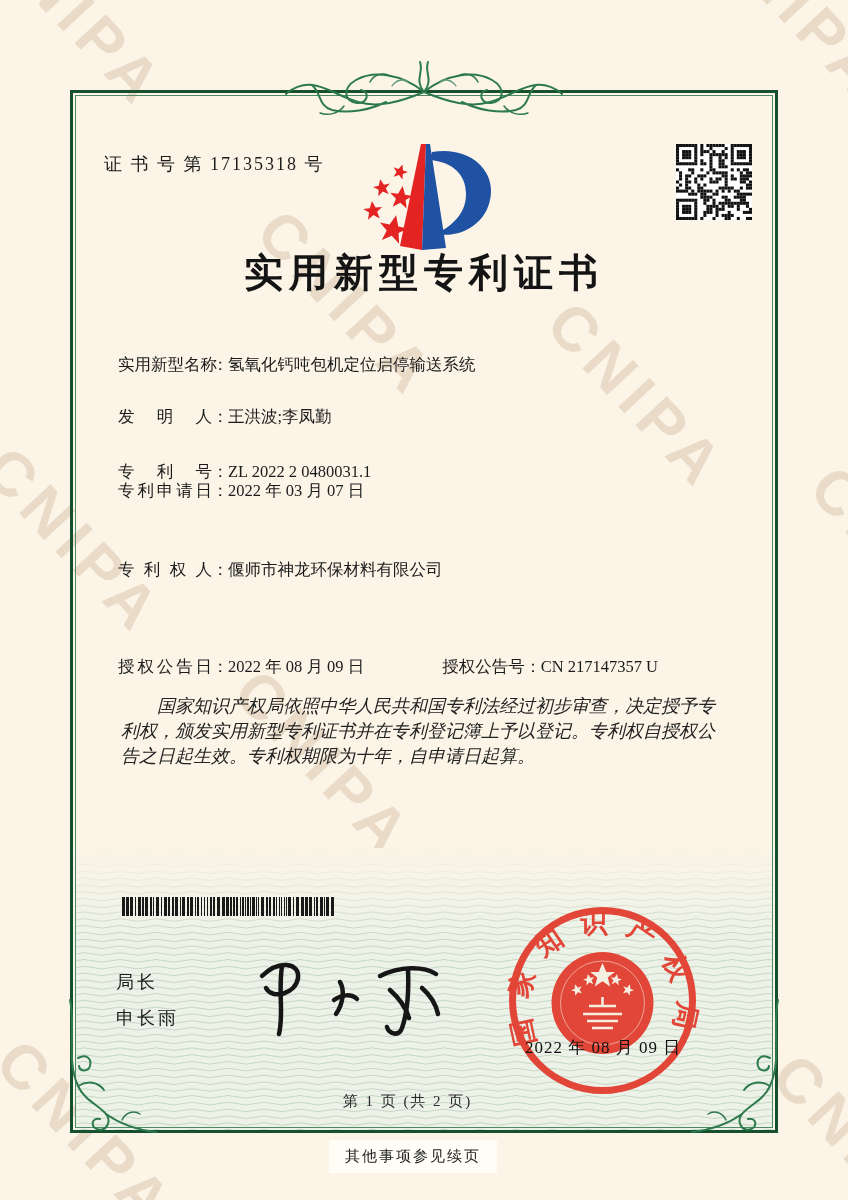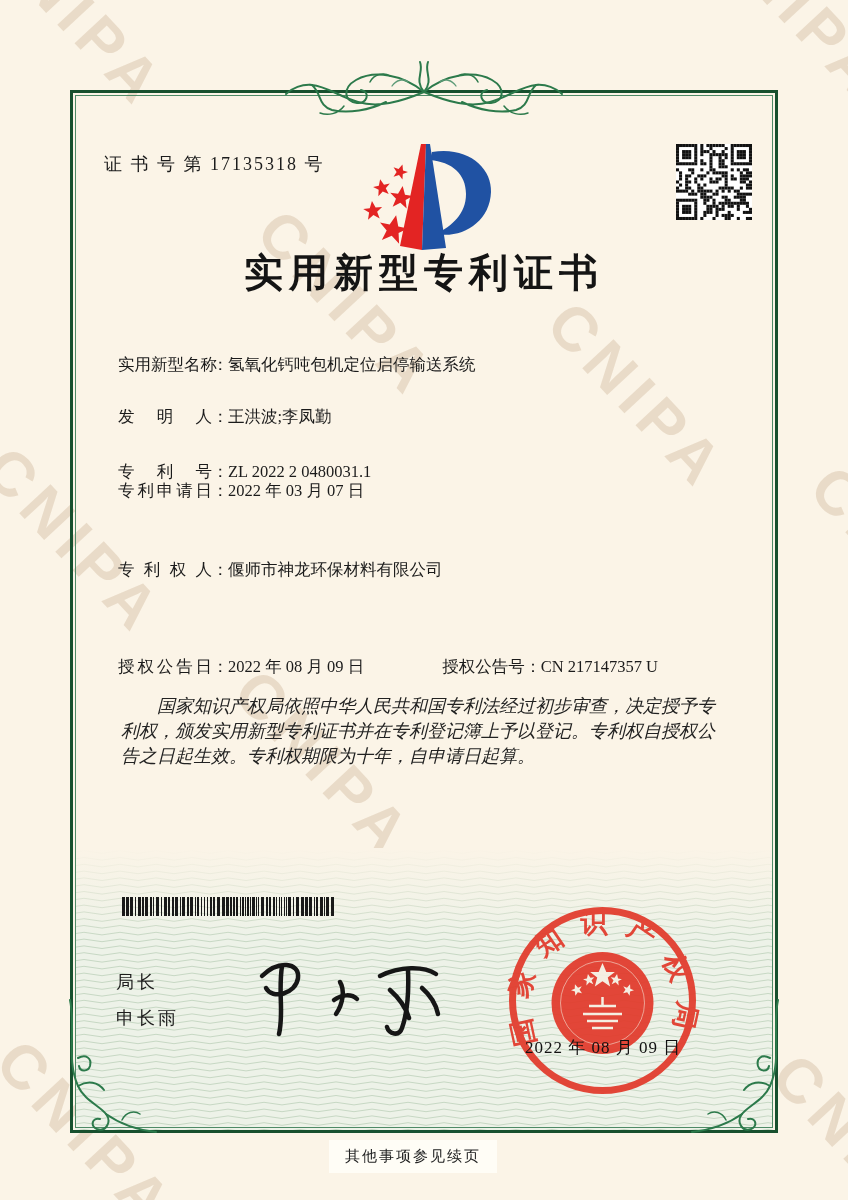--- a/index.html
+++ b/index.html
@@ -605,15 +605,16 @@
         <path d="M97.5,94 v8"></path>
         <path d="M84,103 h27"></path>
         <path d="M78,111 h39"></path>
         <path d="M82,118 h31"></path>
         <path d="M87,125 h21"></path>
       </g>
     </g>
   </svg>
   <div class="seal-date">2022 年 08 月 09 日</div>
 
+  <div class="page-num">第 1 页 (共 2 页)</div>
   <div class="cont-note">其他事项参见续页</div>
 
 </div>
 
 </body></html>

